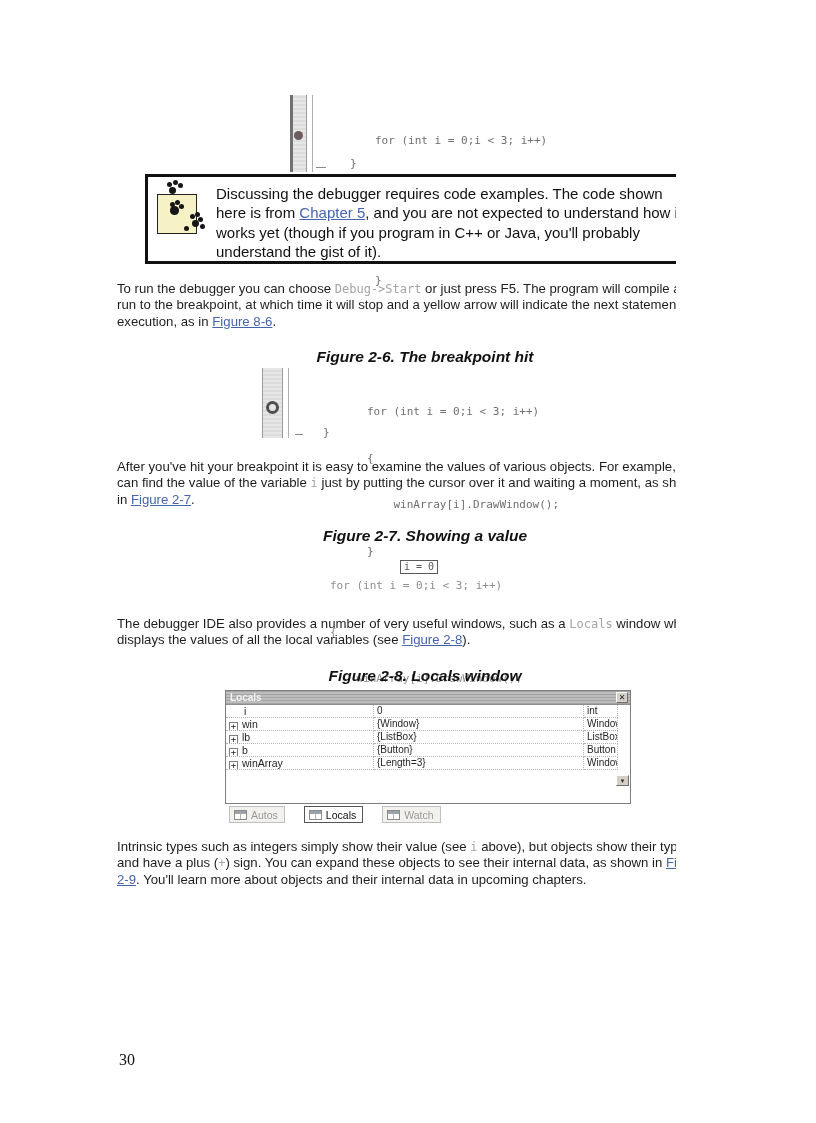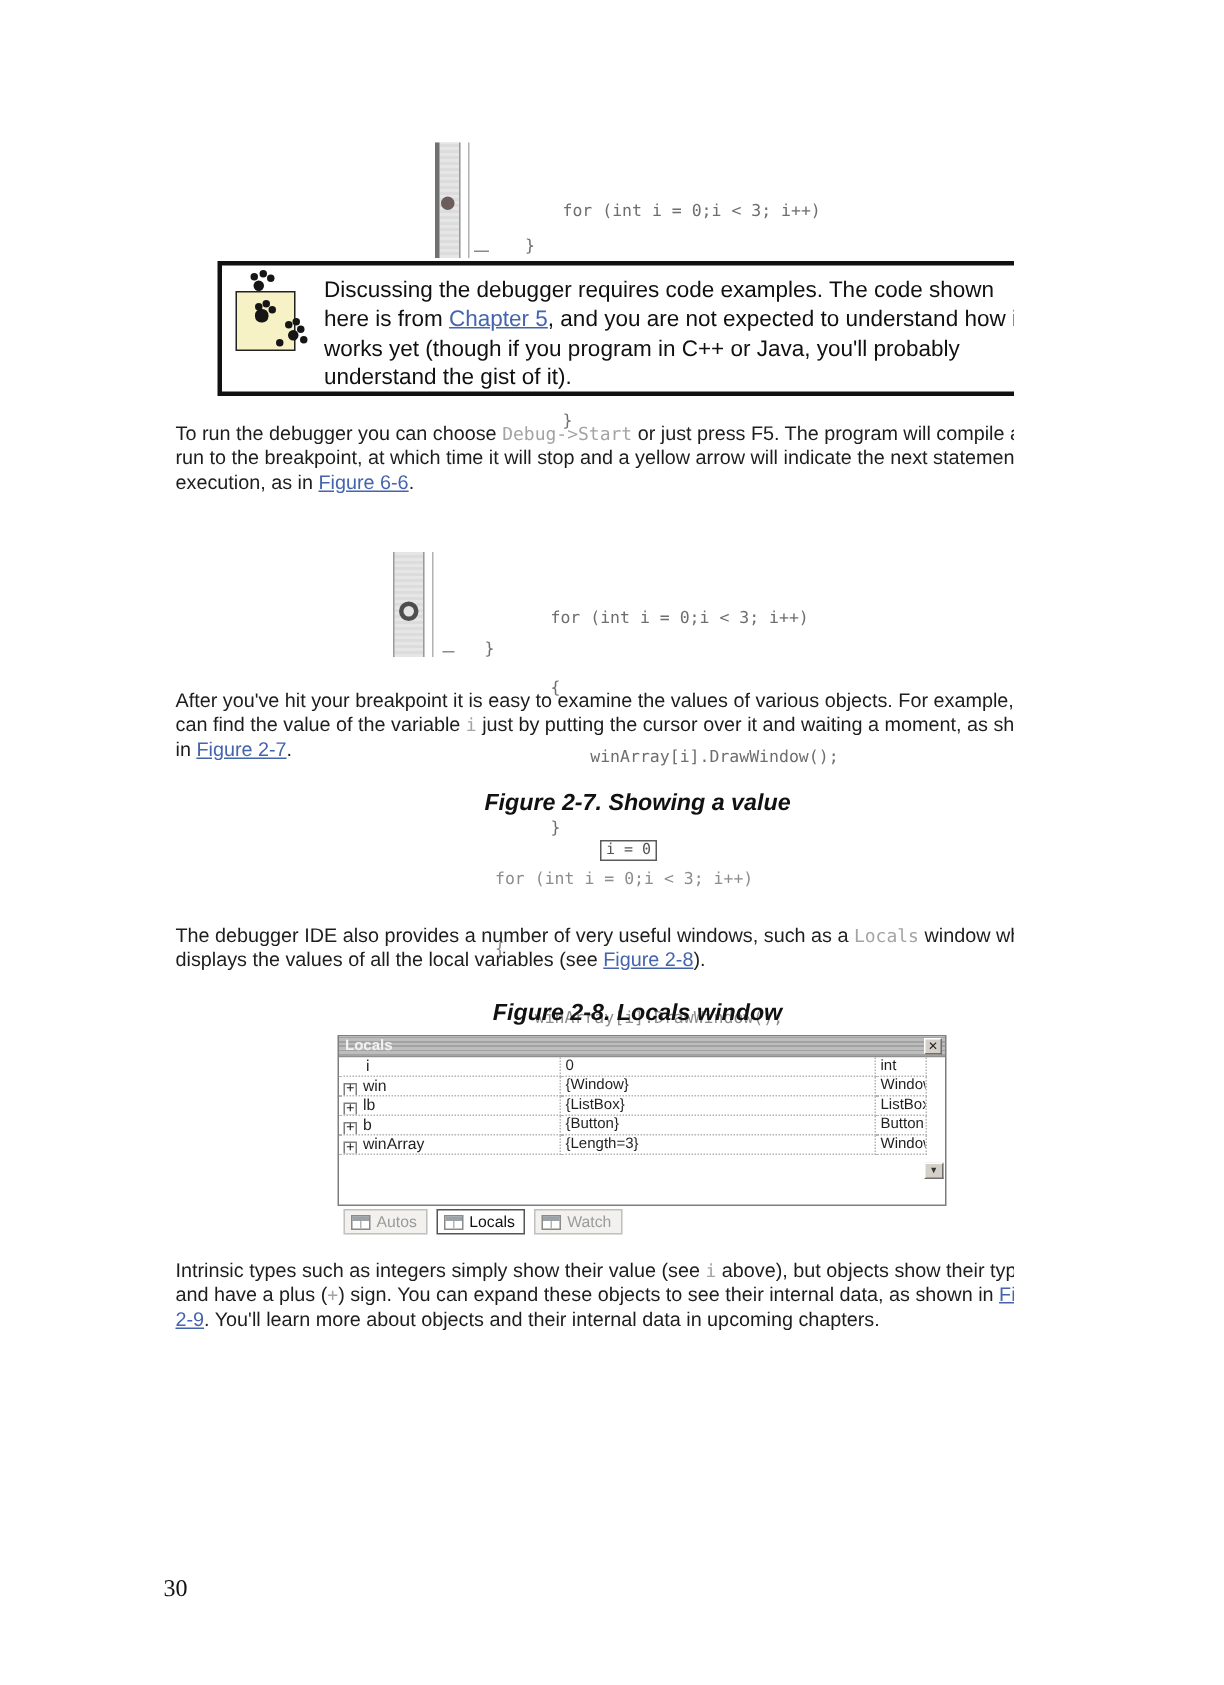--- a/index.html
+++ b/index.html
@@ -68,30 +68,30 @@
           color:#1f1f1f; overflow:hidden; white-space:nowrap; line-height:12px; }
   .lw-c.col-value, .lw-c.col-type { font-size:10px; }
   .expand-box { display:inline-block; width:9px; height:9px; border:1px solid #7e7e7e; background:#fff;
                 font-size:9px; line-height:7px; text-align:center; color:#222; margin-right:4px;
                 vertical-align:-1px; font-family:"DejaVu Sans Mono", monospace; }
   .expand-spacer { display:inline-block; width:15px; }
   .lw-down { position:absolute; right:1px; bottom:1px; width:13px; height:11px; background:#d4d0c8;
              border:1px solid; border-color:#fff #6e6e6e #6e6e6e #fff;
              font-size:6px; line-height:10px; text-align:center; color:#333; }
 
-  .lw-tabs { position:absolute; left:229px; top:806px; display:flex; gap:6px; height:17px;
+  .lw-tabs { position:absolute; left:229px; top:806px; display:flex; gap:19px; height:17px;
              font-size:10.5px; }
   .lw-tab { display:flex; align-items:center; gap:4px; padding:1px 6px 1px 4px;
             border:1px solid #c0c0c0; background:#f2f1ee; color:#9a9a9a; }
   .lw-tab.active { border:1px solid #555; background:#fff; color:#111; }
   .tab-ico { display:inline-block; width:13px; height:10px; border:1px solid #8a8a8a;
              background:linear-gradient(#9aa2aa 0 3px, #ffffff 3px); position:relative; }
   .tab-ico::after { content:""; position:absolute; left:5px; top:3px; width:1px; bottom:0; background:#b5b5b5; }
 
-  .page-number { position:absolute; left:109px; top:1051px;
+  .page-number { position:absolute; left:119px; top:1051px;
                  font-family:"Liberation Serif", serif; font-size:16px; color:#111; }
 </style>
 </head>
 <body>
 
 <div class="page">
 
   <div>
     <div class="margin-strip" style="left:290px; top:95px; width:17px; height:77px; border-left:3px solid #707070; border-right:1px solid #9a9a9a; position:absolute;"></div>
     <div class="strip-line" style="left:312px; top:95px; height:77px;"></div>
@@ -110,23 +110,24 @@
     <div class="paw-wrap">
       <div class="paw-square"></div>
       <div class="paw-dots"></div>
     </div>
     <div class="note-text">
       <span>Discussing the debugger requires code examples. The code shown here is from </span><span class="doclink">Chapter 5</span><span>, and you are not expected to understand how it works yet (though if you program in C++ or Java, you'll probably understand the gist of it).</span>
     </div>
   </div>
 
   <div class="para" style="top:281px;">
-    <span>To run the debugger you can choose </span><span class="inline-code">Debug-&gt;Start</span><span> or just press F5. The program will compile and run to the breakpoint, at which time it will stop and a yellow arrow will indicate the next statement for execution, as in </span><span class="doclink">Figure 6-6</span><span>.</span>
-  </div>
-
+    <span>To run the debugger you can choose </span><span class="inline-code">Debug-&gt;Start</span><span> or just press F5. The program will compile and run to the breakpoint, at which time it will stop and a yellow arrow will indicate the next statement for execution, as in </span><span class="doclink">Figure 8-6</span><span>.</span>
+  </div>
+
+  <div class="fig-heading" style="top:348px;">Figure 2-6. The breakpoint hit</div>
   <div>
     <div class="margin-strip" style="left:262px; top:368px; width:21px; height:70px; border-left:1px solid #9a9a9a; border-right:1px solid #9a9a9a; position:absolute;"></div>
     <div class="strip-line" style="left:288px; top:368px; height:70px;"></div>
     <div class="bp-ring" style="left:266px; top:401px;"></div>
     <div class="codeblock" style="left:367px; top:373px;">
       <div>for (int i = 0;i &lt; 3; i++)</div>
       <div>{</div>
       <div>    winArray[i].DrawWindow();</div>
       <div>}</div>
     </div>

